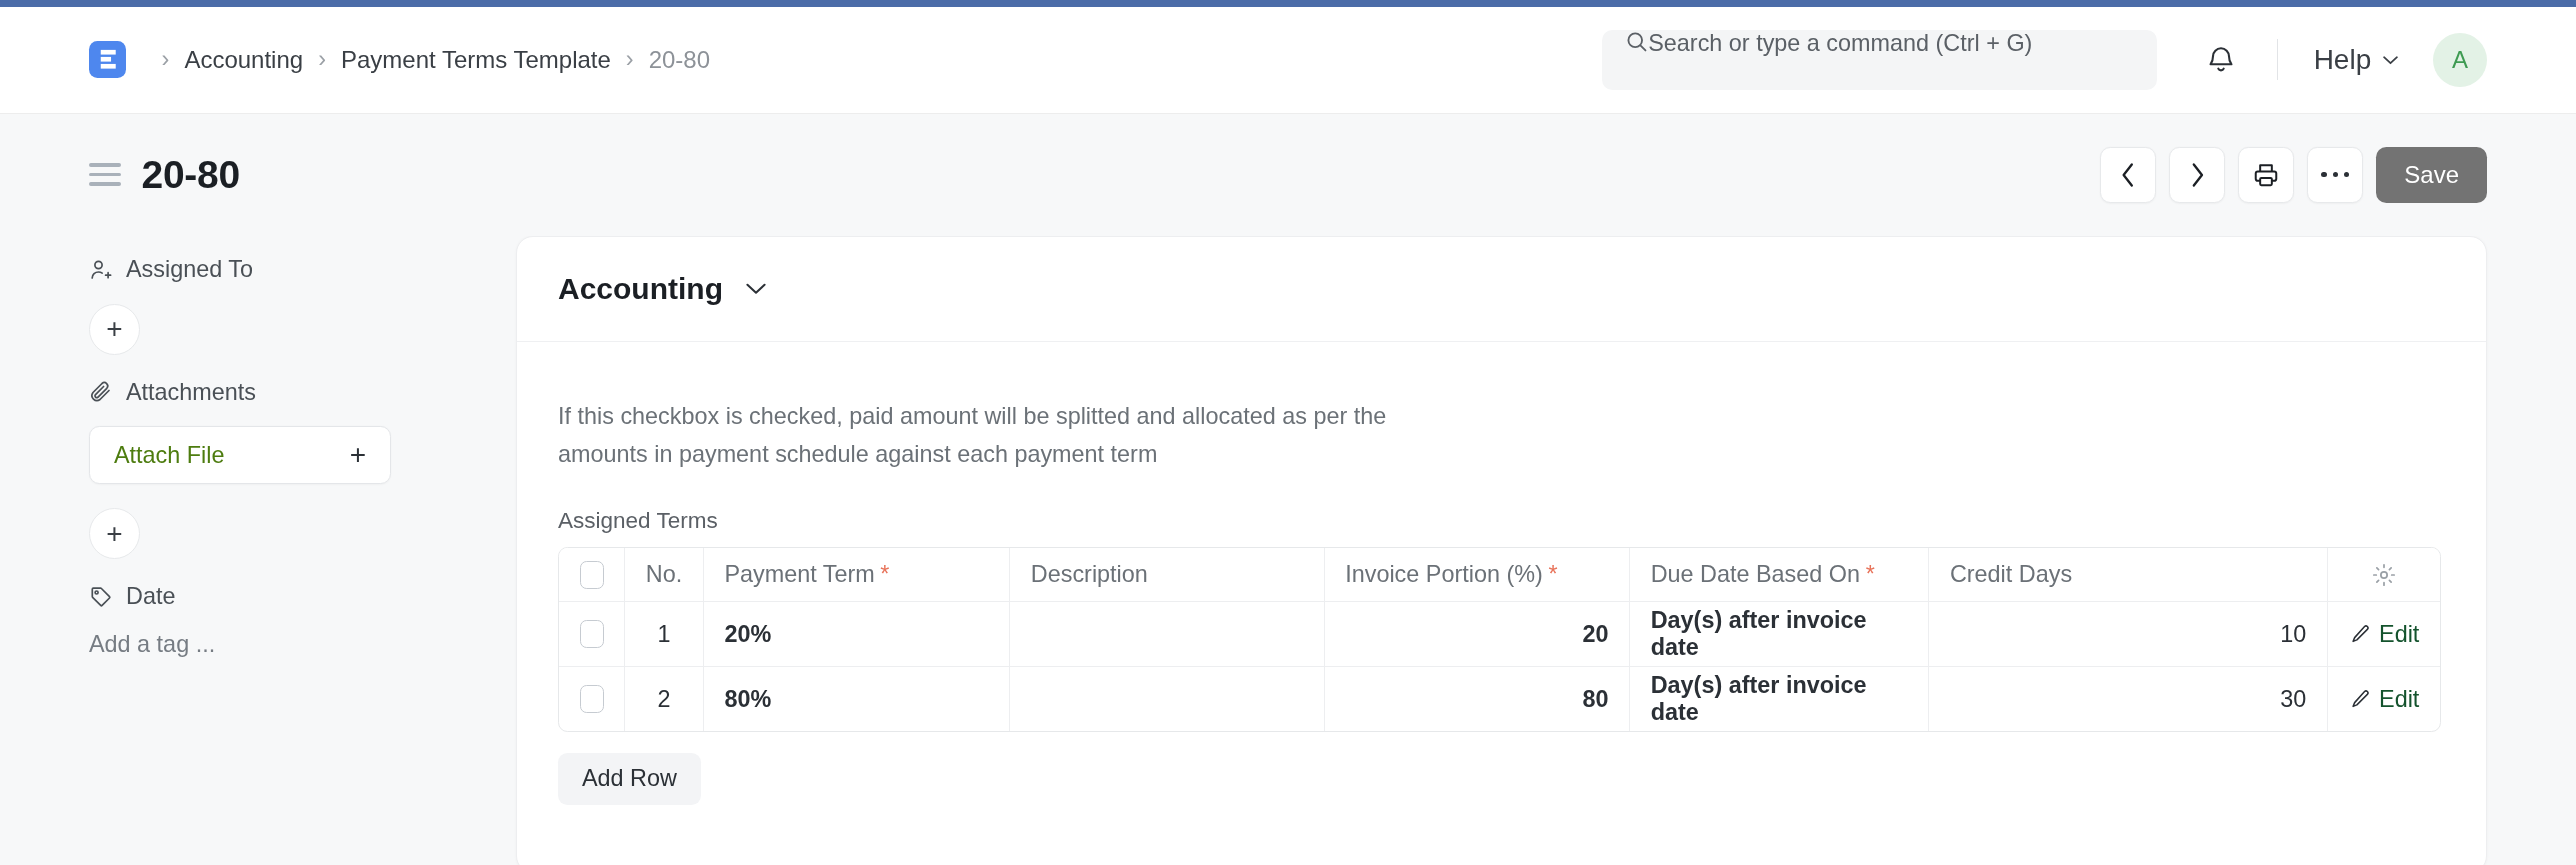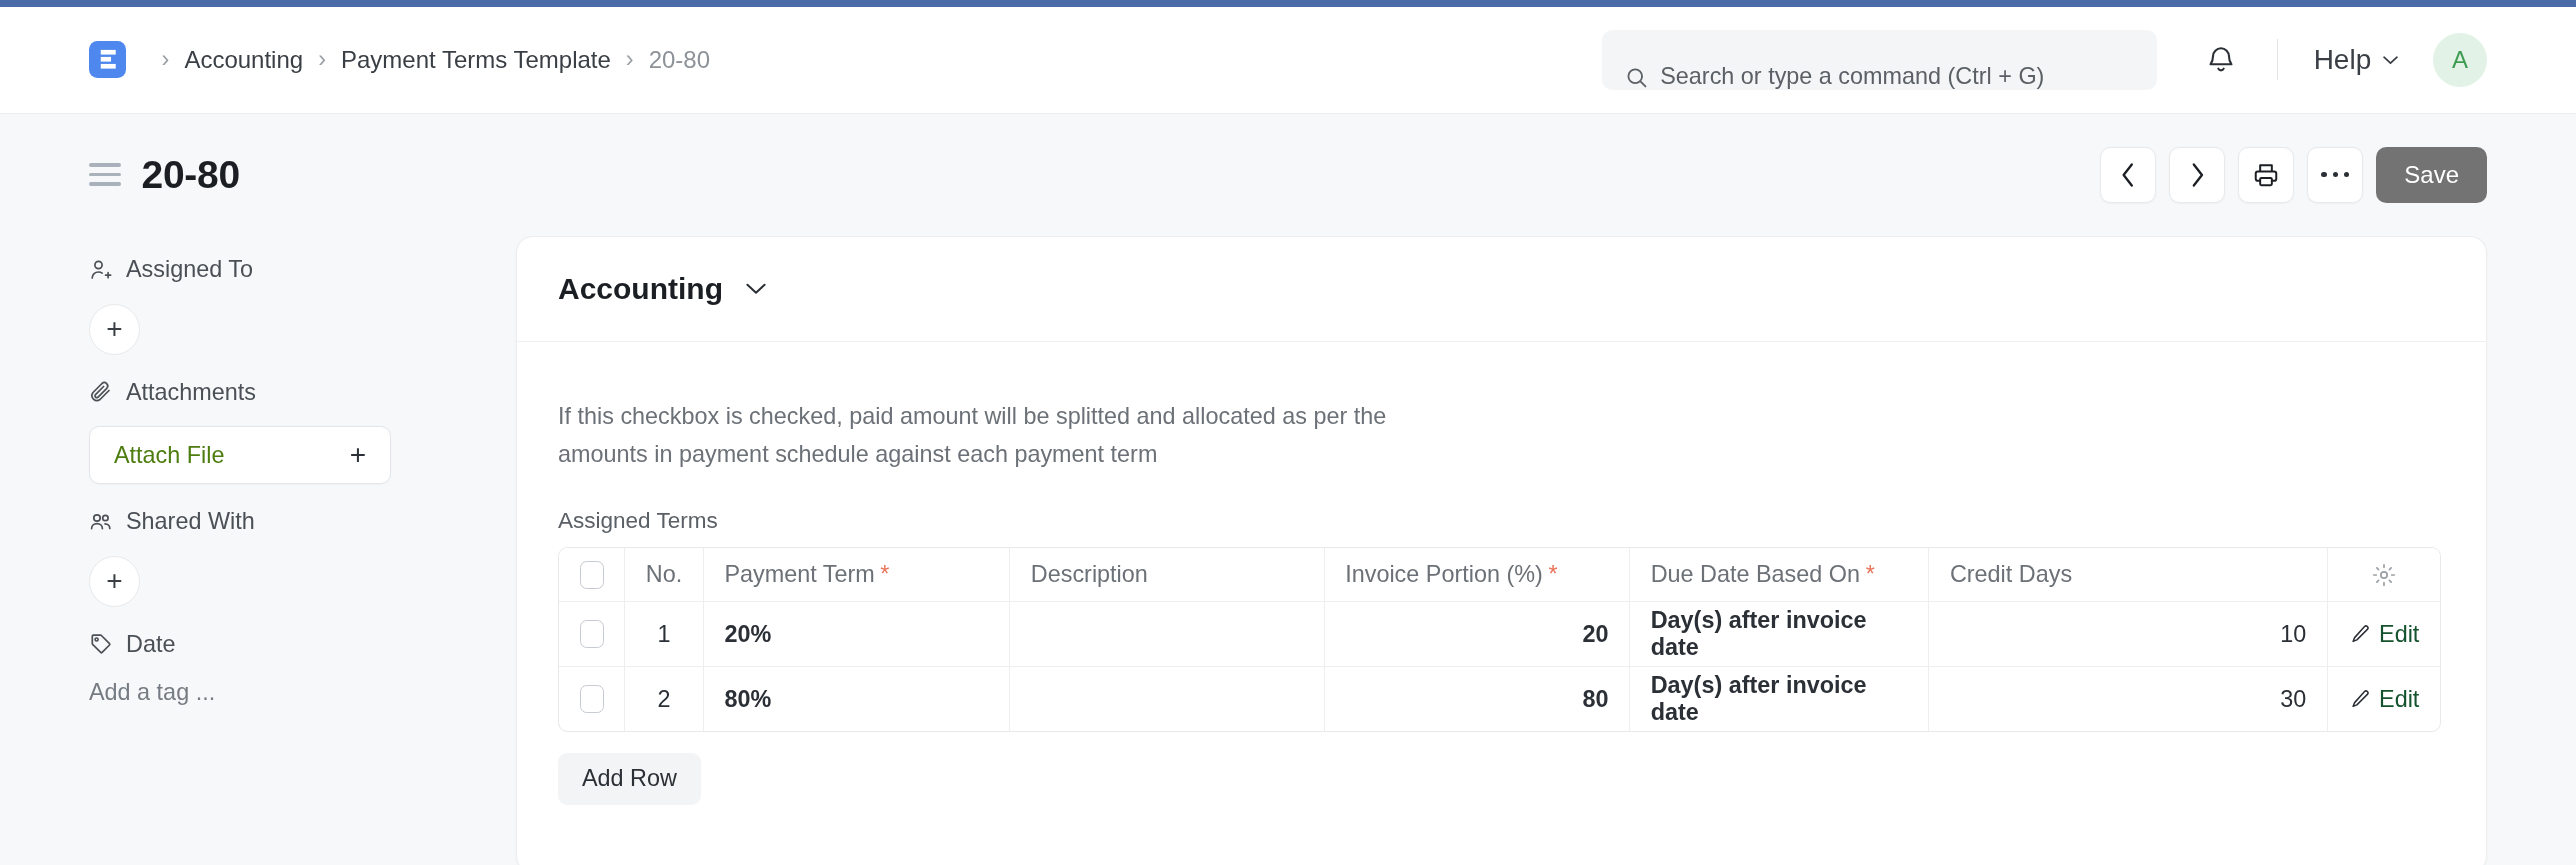--- a/index.html
+++ b/index.html
@@ -37,21 +37,21 @@
     font-size: 24px; color: #3A3F45; text-decoration: none; white-space: nowrap;
   }
   .bc-current { font-size: 24px; color: #8D9298; white-space: nowrap; }
 
   .nav-right {
     position: absolute; right: 89px; top: 0; height: 100%;
     display: flex; align-items: center; gap: 0;
   }
   .searchbox {
     width: 555px; height: 60px; background: #F4F5F6; border-radius: 10.3px;
-    display: flex; align-items: flex-end; padding: 0 22.5px; gap: 12px;
+    display: flex; align-items: flex-start; padding: 0 22.5px; gap: 0;
   }
   .searchbox .ph { font-size: 23.4px; color: #5B6066; white-space: nowrap; }
   .bell-btn {
     width: 60px; height: 60px; margin-left: 34px;
     display: flex; align-items: center; justify-content: center;
     border-radius: 8.4px;
   }
   .nav-divider { width: 0.9px; height: 41px; background: #E2E4E7; margin: 0 26px; }
   .help-btn { display: flex; align-items: center; gap: 9.4px; padding: 7.5px 9.4px; }
   .help-btn span { font-size: 28px; color: #3A3F45; }
@@ -298,29 +298,20 @@
         </svg>
         <span>Attachments</span>
       </div>
       <div class="attach-btn">
         <span class="lbl">Attach File</span>
         <span class="pl">+</span>
       </div>
     </div>
 
     <div class="sb-section">
-      <div class="sb-head">
-        <svg width="24" height="24" viewBox="0 0 24 24" fill="none" stroke="#4A5056" stroke-width="1.7">
-          <circle cx="8" cy="8" r="3.2"></circle>
-            <circle cx="16.4" cy="8" r="2.7"></circle>
-          <path d="M2.6 18.6c0-3 2.4-5 5.4-5s5.4 2 5.4 5" stroke-linecap="round"></path>
-          <path d="M16 13.8c2.7 0 4.8 1.9 4.8 4.6" stroke-linecap="round"></path>
-        </svg>
-        <span>Shared With</span>
-      </div>
       <div class="sb-plus">
         <span>+</span>
       </div>
     </div>
 
     <div class="sb-section">
       <div class="sb-head">
         <svg width="24" height="24" viewBox="0 0 24 24" fill="none" stroke="#4A5056" stroke-width="1.7">
           <path d="M3.3 11.6V4.2a1 1 0 0 1 1-1h7.4c.3 0 .5.1.7.3l8.1 8.1a1 1 0 0 1 0 1.4l-7.4 7.4a1 1 0 0 1-1.4 0L3.6 12.3a1 1 0 0 1-.3-.7z" stroke-linejoin="round"></path>
           <circle cx="7.6" cy="7.5" r="1.5"></circle>

